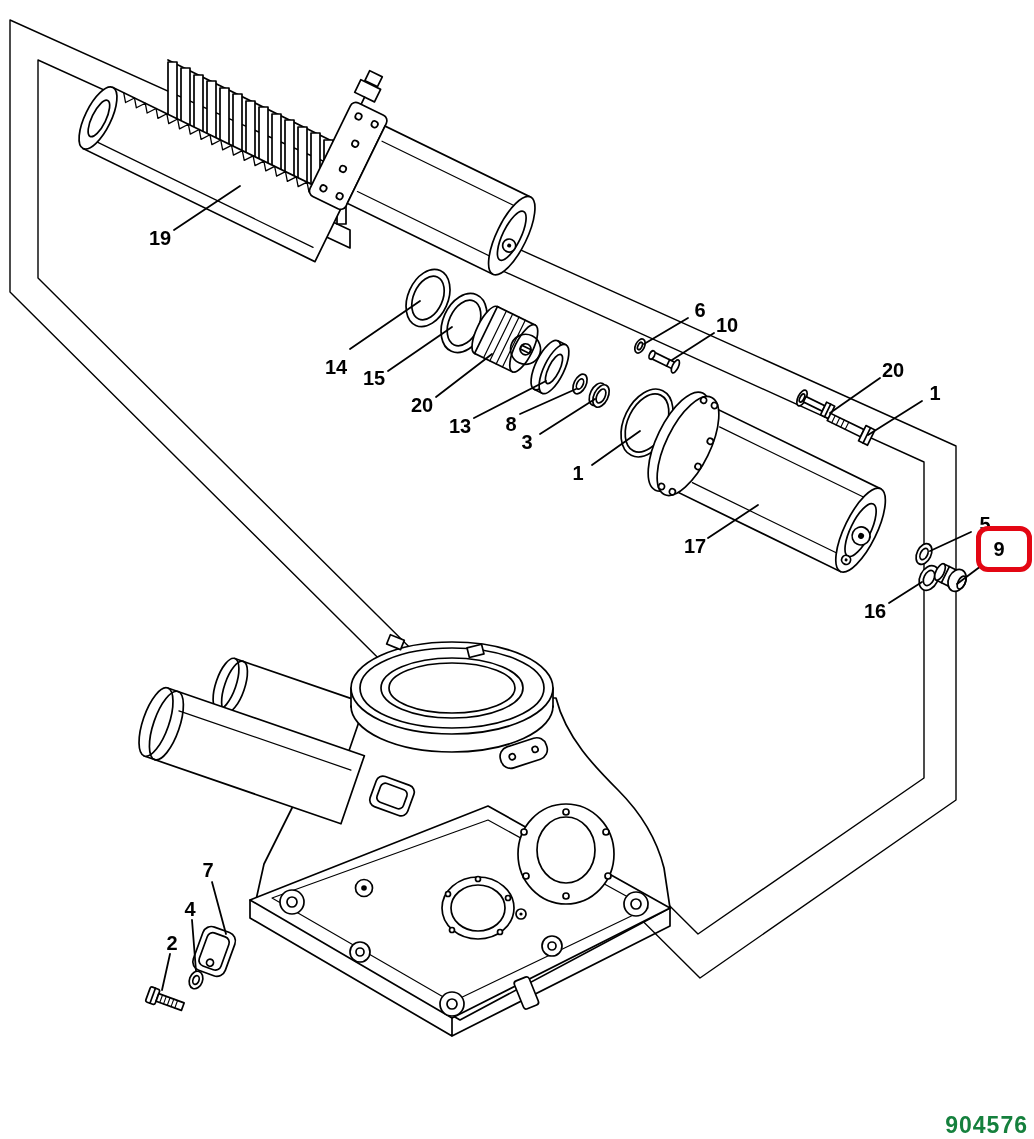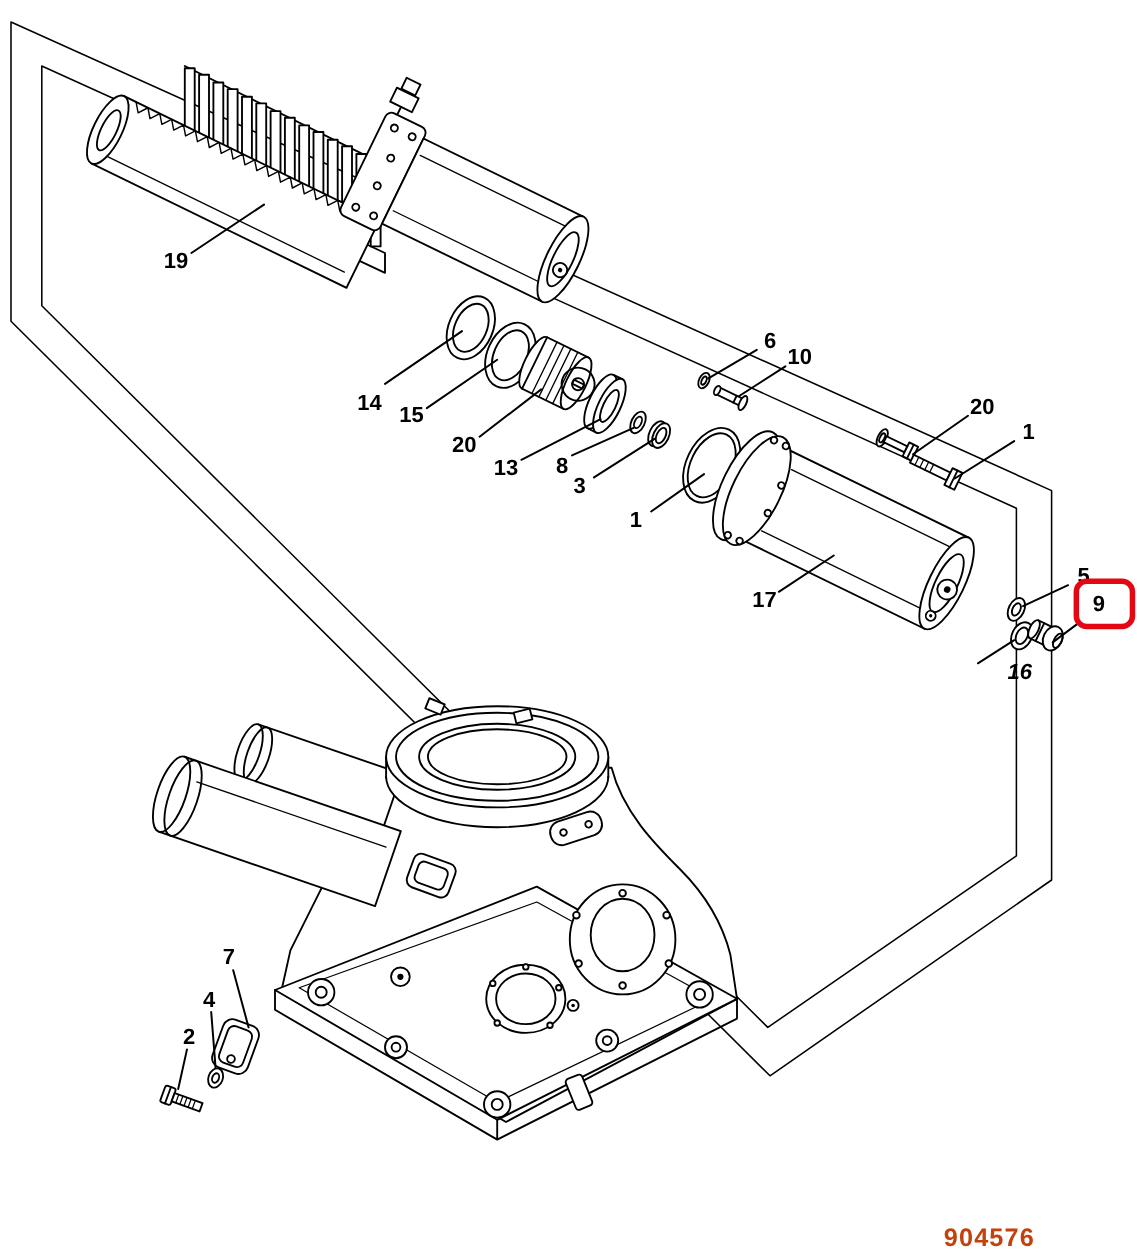--- a/index.html
+++ b/index.html
@@ -12,21 +12,21 @@
   .part-label{
     position:absolute;transform:translate(-50%,-50%);
     font-weight:bold;font-size:20px;color:#000;line-height:1;white-space:nowrap;
   }
   .highlight-box{
     position:absolute;border:5px solid #e30613;border-radius:12px;
     box-sizing:border-box;background:transparent;
   }
   .drawing-number{
     position:absolute;left:858px;top:1112px;width:170px;
-    font-weight:bold;font-size:23px;letter-spacing:1px;color:#c2410c;
+    font-weight:bold;font-size:23px;letter-spacing:1px;color:#15803d;text-align:right;
   }
 </style>
 </head>
 <body>
 
 <svg id="artwork" width="1034" height="1139" viewBox="0 0 1034 1139" xmlns="http://www.w3.org/2000/svg">
   <g stroke="#000" stroke-width="1.7" fill="none" stroke-linejoin="round" stroke-linecap="round">
 
     <g stroke-width="1.4">
       <path d="M10 20 L956 446 L956 800 L700 978 L10 292 Z"></path>
@@ -307,20 +307,20 @@
     <div class="part-label" style="left: 511px; top: 424px;">8</div>
     <div class="part-label" style="left: 527px; top: 442px;">3</div>
     <div class="part-label" style="left: 578px; top: 473px;">1</div>
     <div class="part-label" style="left: 700px; top: 310px;">6</div>
     <div class="part-label" style="left: 727px; top: 325px;">10</div>
     <div class="part-label" style="left: 893px; top: 370px;">20</div>
     <div class="part-label" style="left: 935px; top: 393px;">1</div>
     <div class="part-label" style="left: 695px; top: 546px;">17</div>
     <div class="part-label" style="left: 985px; top: 524px;">5</div>
     <div class="part-label" style="left: 999px; top: 549px;">9</div>
-    <div class="part-label" style="left: 927px; top: 611px; font-style: italic;">16</div>
+    <div class="part-label" style="left: 875px; top: 611px;">16</div>
     <div class="part-label" style="left: 208px; top: 870px;">7</div>
     <div class="part-label" style="left: 190px; top: 909px;">4</div>
     <div class="part-label" style="left: 172px; top: 943px;">2</div>
     <div class="highlight-box" style="left: 976px; top: 526px; width: 56px; height: 46px; border-color: rgb(227, 6, 19);"></div>
   </div>
 
 <div class="drawing-number">904576</div>
 
 </body></html>

